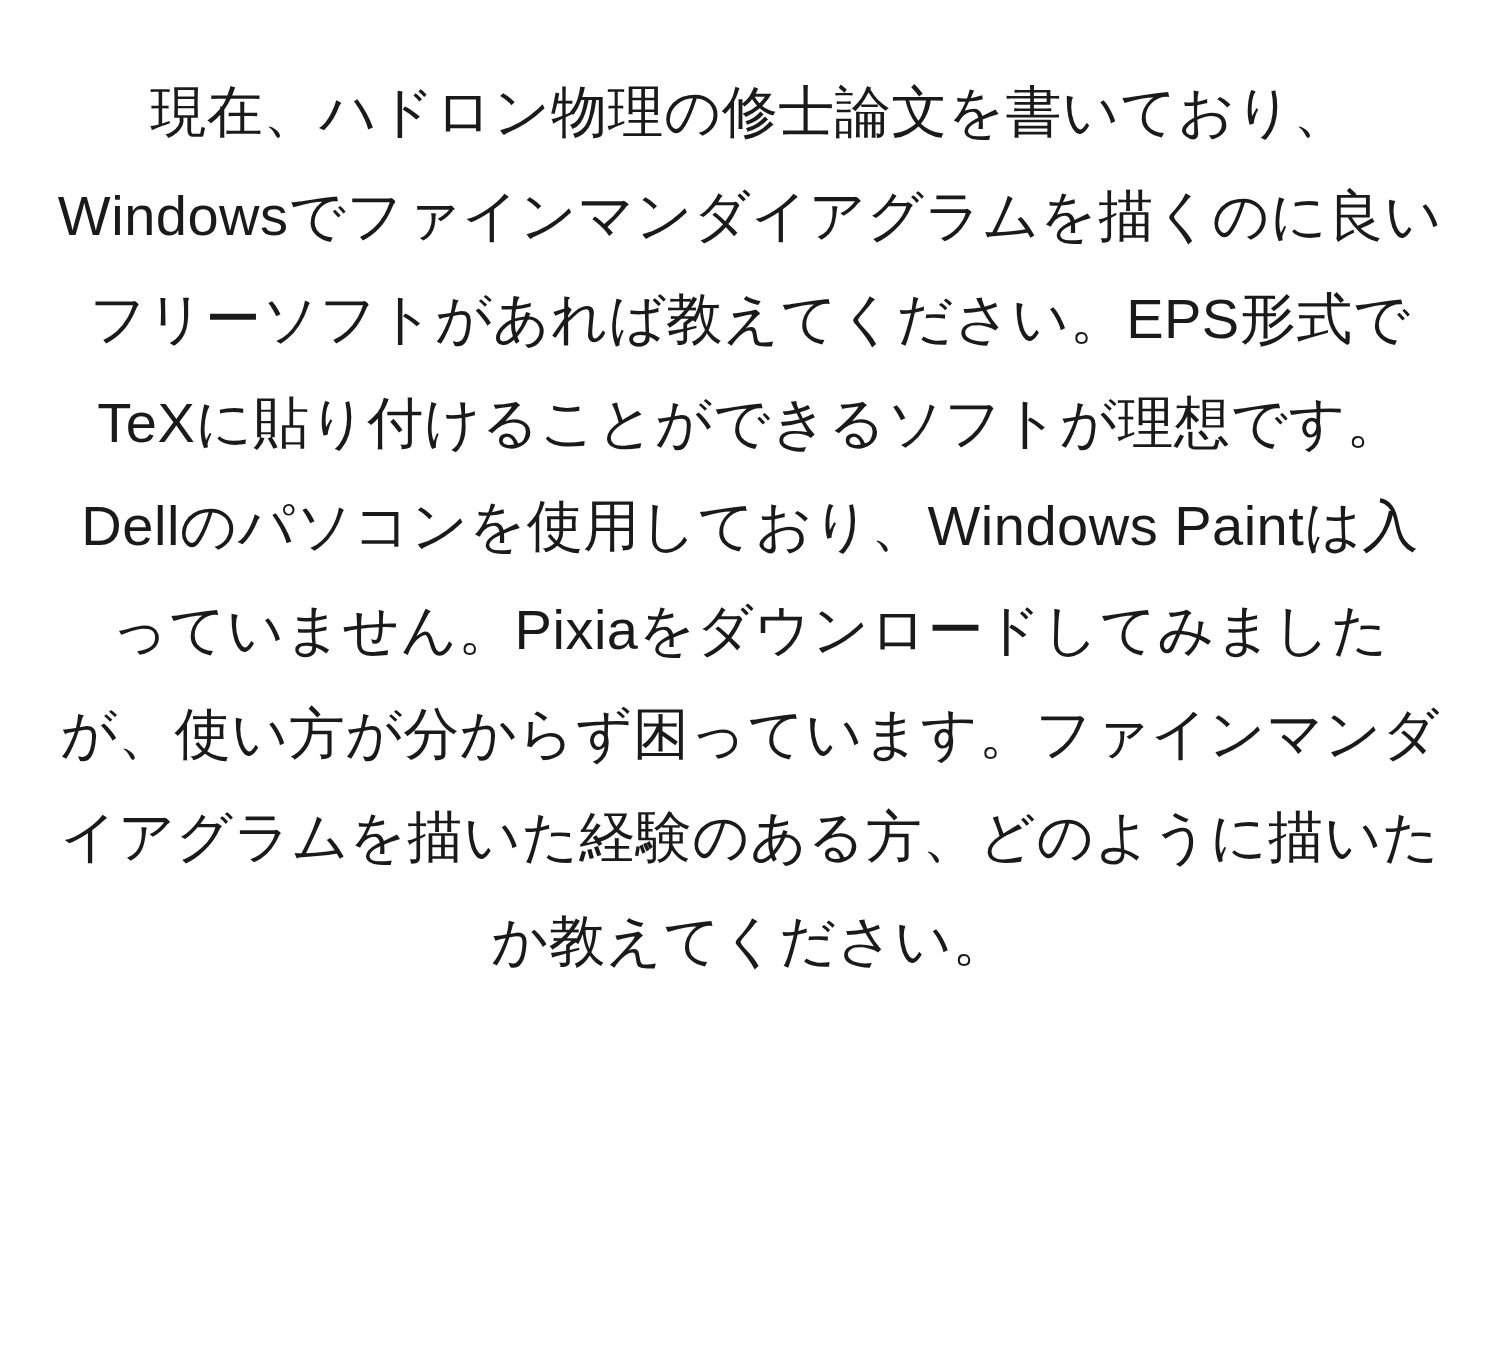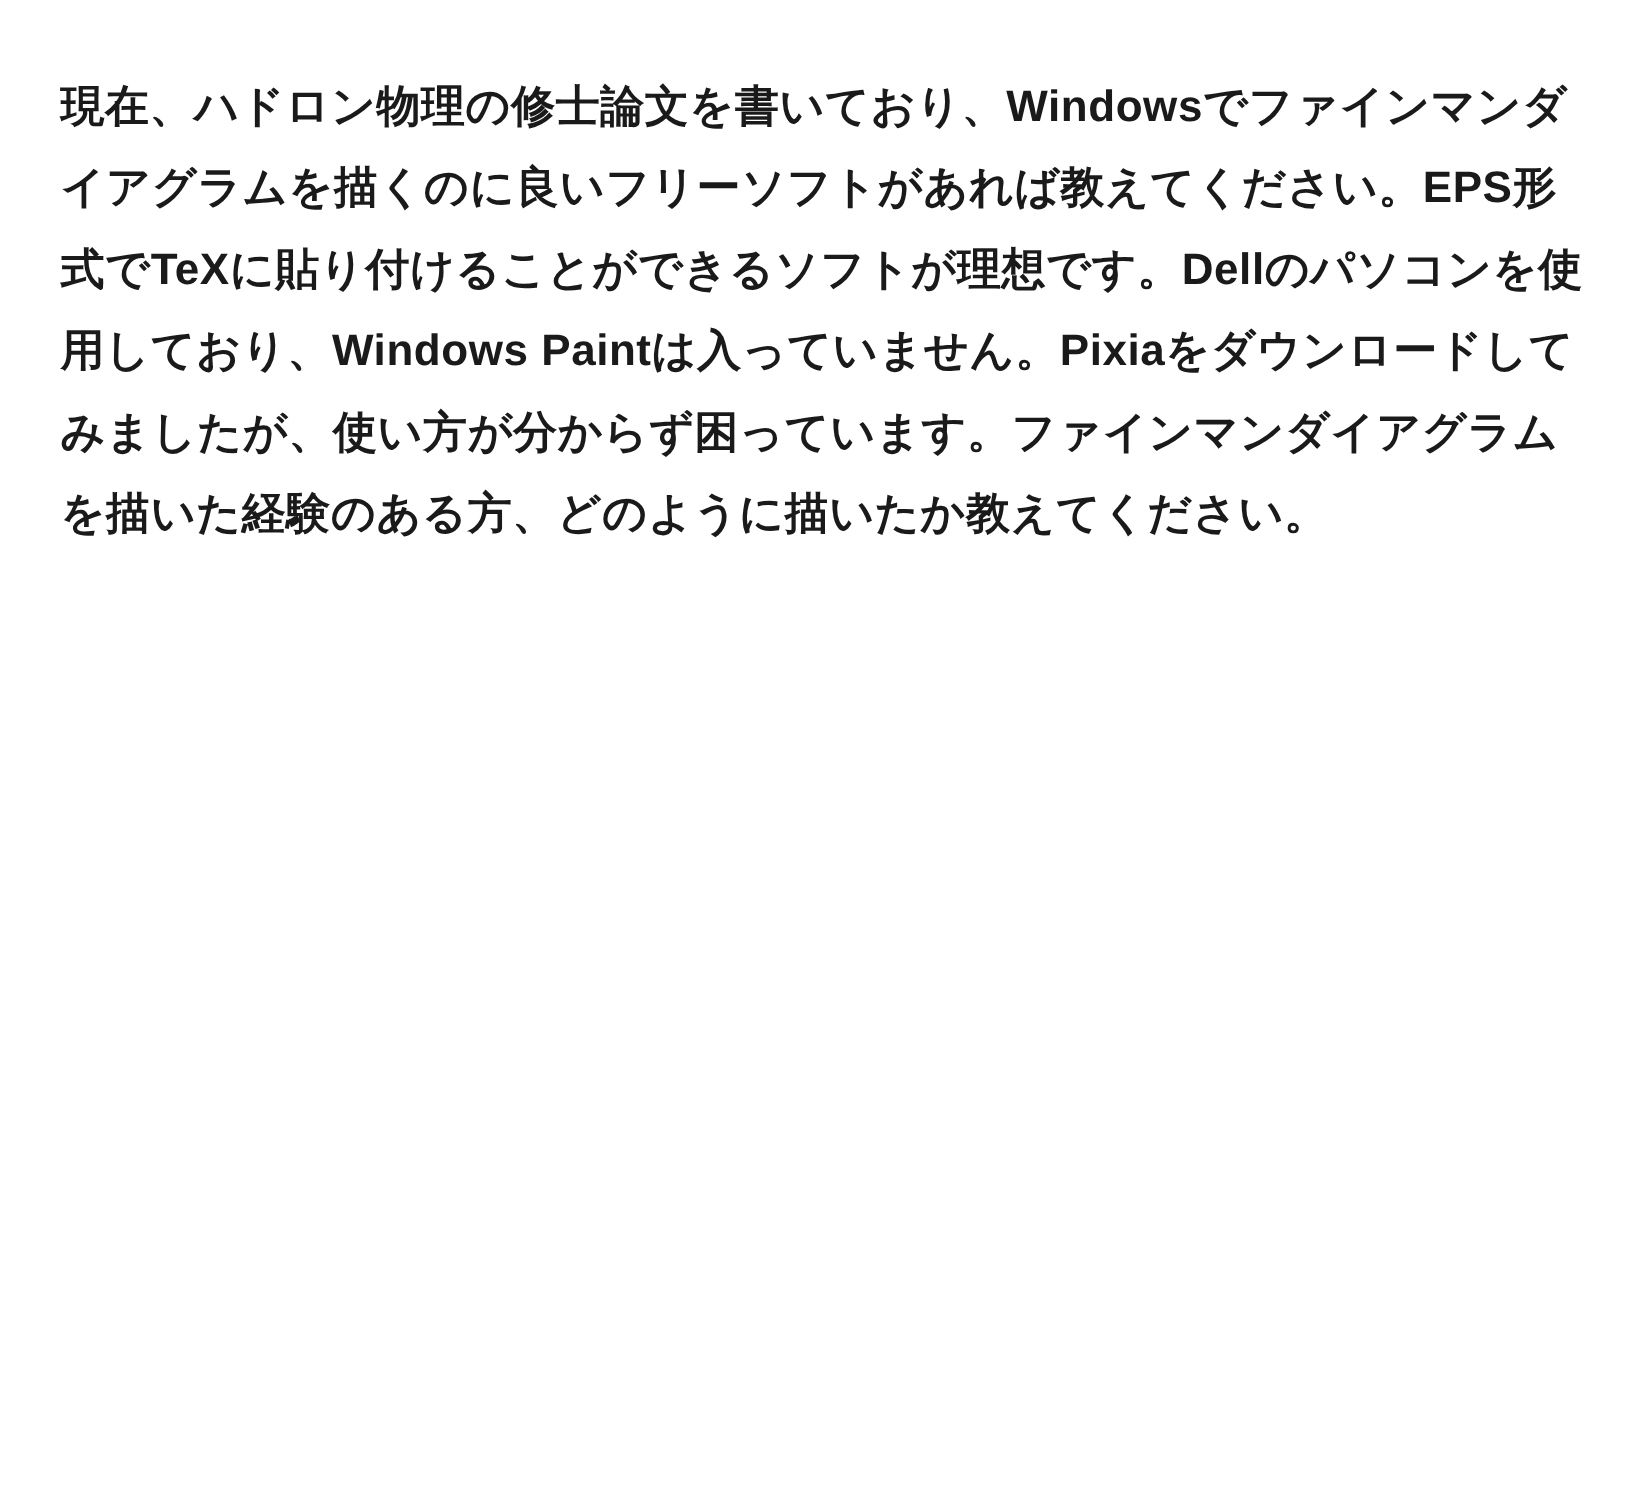--- a/index.html
+++ b/index.html
@@ -11,26 +11,26 @@
       width: 1500px;
       height: 1356px;
       background: #ffffff;
       font-family: -apple-system, BlinkMacSystemFont, "Hiragino Sans", "Hiragino Kaku Gothic ProN", "Yu Gothic", Meiryo, sans-serif;
       display: flex;
       align-items: flex-start;
       justify-content: flex-start;
       padding: 60px 55px;
     }
     .content {
-      font-size: 40px;
+      font-size: 56px;
       line-height: 1.85;
       color: #1a1a1a;
-      font-weight: 700;
+      font-weight: 400;
       letter-spacing: 0.5px;
-      text-align: left;
+      text-align: center;
       word-break: normal;
       overflow-wrap: break-word;
     }
   </style>
 </head>
 <body>
 
 <div class="content">現在、ハドロン物理の修士論文を書いており、Windowsでファインマンダイアグラムを描くのに良いフリーソフトがあれば教えてください。EPS形式でTeXに貼り付けることができるソフトが理想です。Dellのパソコンを使用しており、Windows Paintは入っていません。Pixiaをダウンロードしてみましたが、使い方が分からず困っています。ファインマンダイアグラムを描いた経験のある方、どのように描いたか教えてください。</div>
 
 </body></html>

